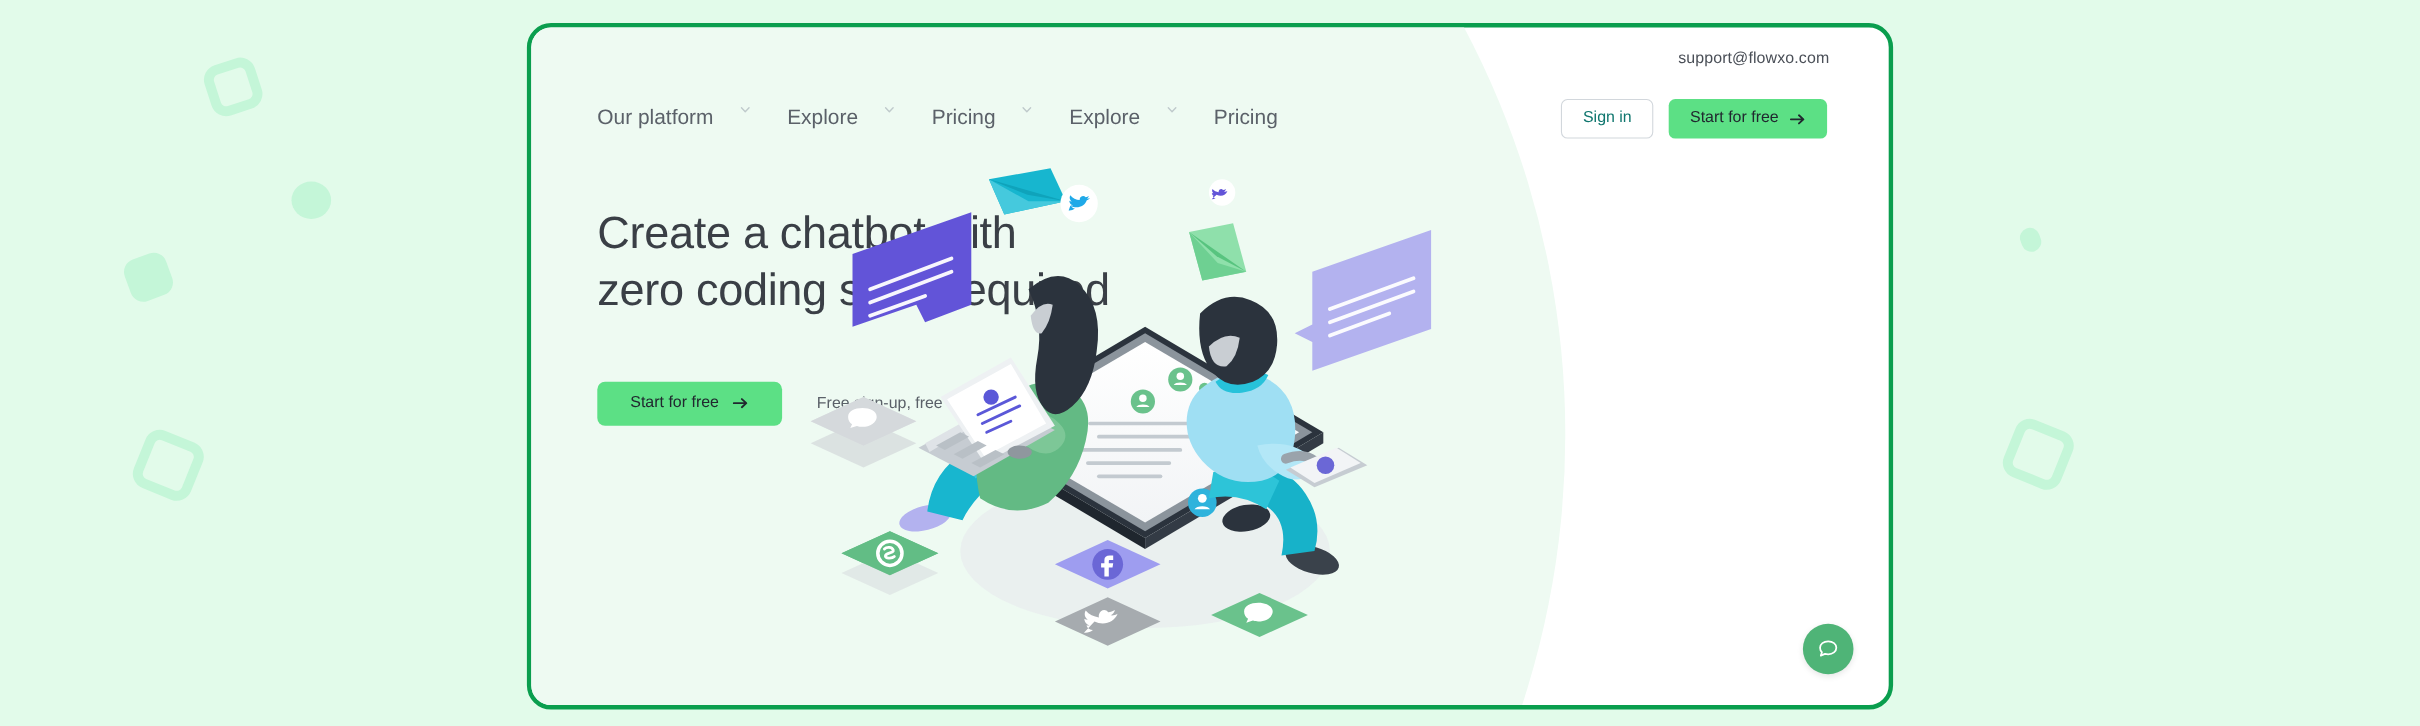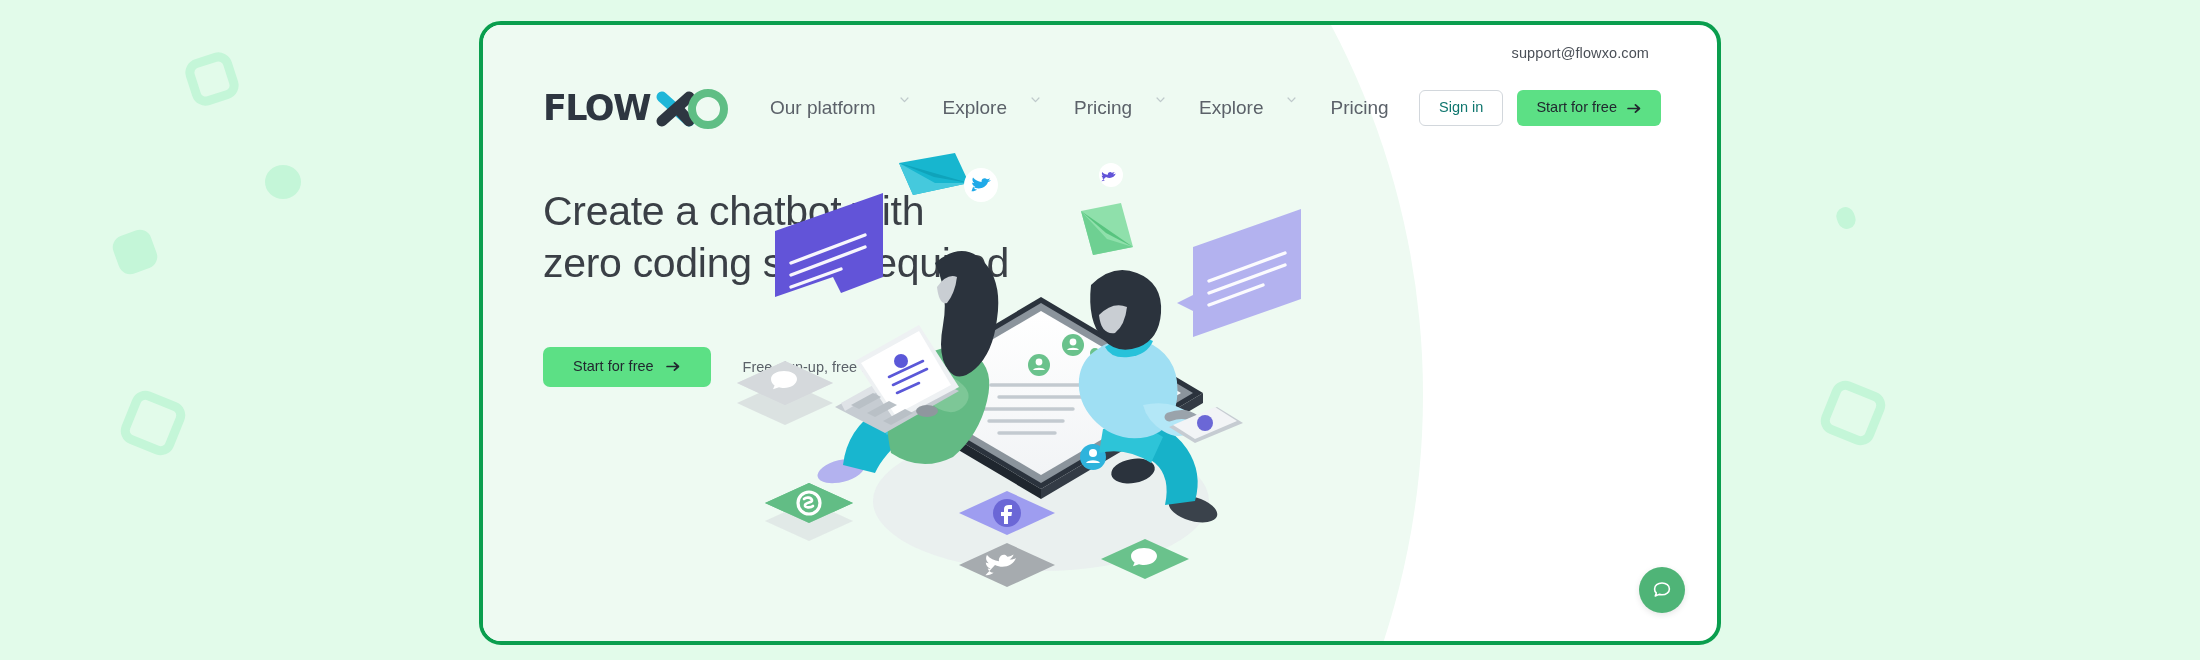--- a/index.html
+++ b/index.html
@@ -60,21 +60,21 @@
   }
 
   .card-inner {
     position: absolute;
     inset: 0;
   }
 
   
   .support-email {
     position: absolute;
-    right: 68px;
+    right: 54px;
     top: 20px;
     font-size: 14.5px;
     color: #4a4f57;
     letter-spacing: .1px;
     white-space: nowrap;
   }
 
   
   .header {
     position: absolute;
@@ -249,39 +249,20 @@
 
 <div class="card-frame">
   <div class="card-blob"></div>
 
   <div class="card-inner">
 
     <div class="support-email">support@flowxo.com</div>
 
     <div class="header">
 
-      <div class="logo">
-        <span class="logo-text">FLOW</span>
-        <svg class="logo-mark" width="74" height="44" viewBox="0 0 74 44">
-
-          <g stroke-linecap="round" stroke-width="11" fill="none">
-            <line x1="6" y1="11" x2="33" y2="35" stroke="#1fb6d8"></line>
-            <line x1="33" y1="11" x2="6" y2="35" stroke="#2e3641" opacity="0"></line>
-          </g>
-          <g stroke-linecap="round" stroke-width="11" fill="none">
-            <line x1="33" y1="11" x2="6" y2="35" stroke="#2e3641"></line>
-          </g>
-
-          <g stroke-linecap="round" stroke-width="11" fill="none">
-            <line x1="22" y1="23" x2="33" y2="35" stroke="#2e3641"></line>
-          </g>
-
-          <circle cx="52" cy="23" r="16" fill="none" stroke="#5fbe85" stroke-width="8"></circle>
-        </svg>
-      </div>
 
       <nav class="nav">
         <div class="nav-item">
           <span>Our platform</span>
           <svg class="caret" viewBox="0 0 10 7">
               <path d="M1 1.2 L5 5.4 L9 1.2" fill="none" stroke="#9aa3ad" stroke-width="1.5" stroke-linecap="round" stroke-linejoin="round"></path>
             </svg>
         </div>
         <div class="nav-item">
           <span>Explore</span>

